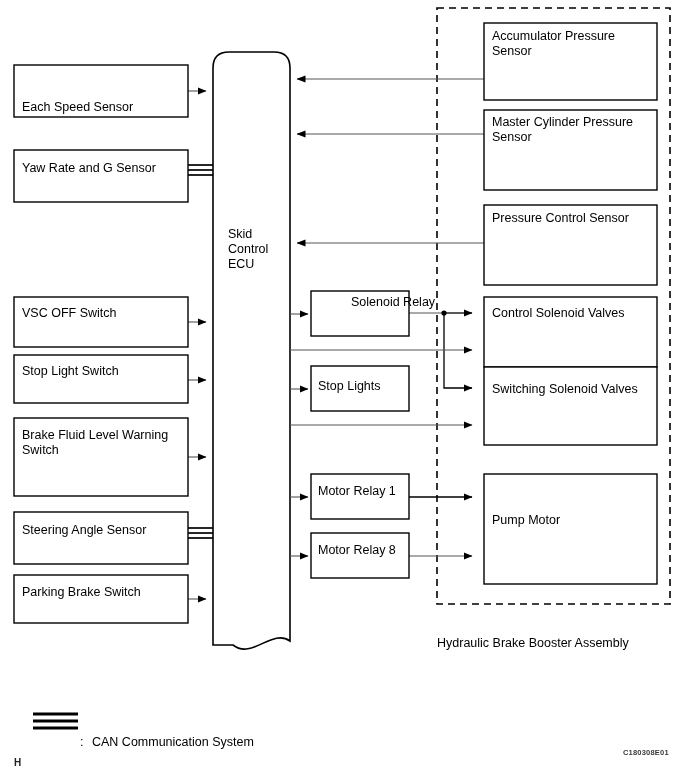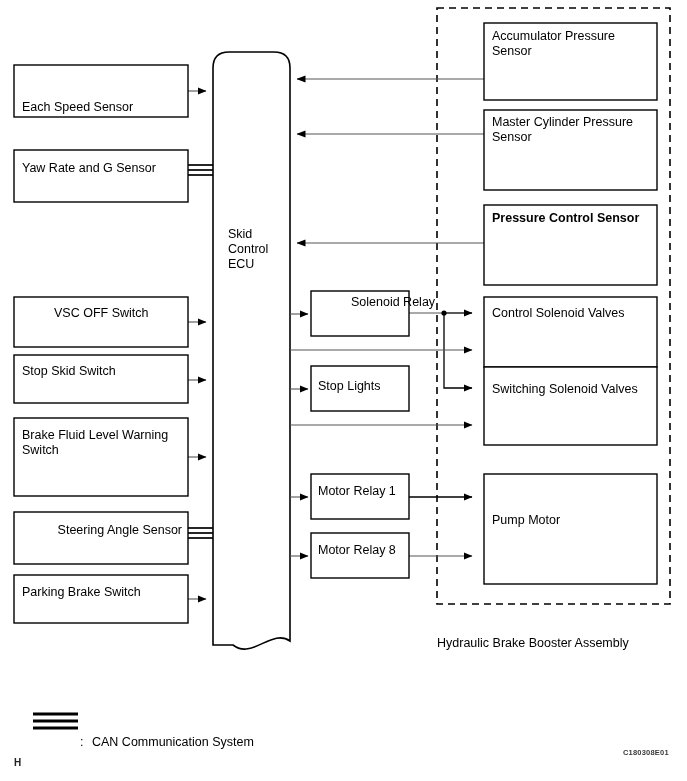--- a/index.html
+++ b/index.html
@@ -153,41 +153,41 @@
 
     <g>
       <line x1="33" y1="714" x2="78" y2="714" stroke="#000000" stroke-width="3"></line>
       <line x1="33" y1="721" x2="78" y2="721" stroke="#000000" stroke-width="3"></line>
       <line x1="33" y1="728" x2="78" y2="728" stroke="#000000" stroke-width="3"></line>
     </g>
   </svg>
 
   <div class="box-label" style="left:22px; top:80px; width:160px;margin-top:20px;">Each Speed Sensor</div>
   <div class="box-label" style="left:22px; top:161px; width:160px;">Yaw Rate and G Sensor</div>
-  <div class="box-label" style="left:22px; top:306px; width:160px;margin-left:32px;">VSC OFF Switch</div>
-  <div class="box-label" style="left:22px; top:364px; width:160px;">Stop Skid Switch</div>
+  <div class="box-label" style="left:22px; top:306px; width:160px;">VSC OFF Switch</div>
+  <div class="box-label" style="left:22px; top:364px; width:160px;">Stop Light Switch</div>
   <div class="box-label" style="left:22px; top:428px; width:160px;">Brake Fluid Level Warning
 Switch</div>
-  <div class="box-label" style="left:22px; top:523px; width:160px;text-align:right;">Steering Angle Sensor</div>
+  <div class="box-label" style="left:22px; top:523px; width:160px;">Steering Angle Sensor</div>
   <div class="box-label" style="left:22px; top:585px; width:160px;">Parking Brake Switch</div>
 
   <div class="box-label" style="left:228px; top:227px; width:62px;">Skid
 Control
 ECU</div>
 
   <div class="box-label" style="left:318px; top:295px; width:94px;margin-left:33px;">Solenoid Relay</div>
   <div class="box-label" style="left:318px; top:379px; width:94px;">Stop Lights</div>
   <div class="box-label" style="left:318px; top:484px; width:94px;">Motor Relay 1</div>
   <div class="box-label" style="left:318px; top:543px; width:94px;">Motor Relay 8</div>
 
   <div class="box-label" style="left:492px; top:29px; width:160px;">Accumulator Pressure
 Sensor</div>
   <div class="box-label" style="left:492px; top:115px; width:162px;">Master Cylinder Pressure
 Sensor</div>
-  <div class="box-label" style="left:492px; top:211px; width:162px;font-weight:bold;">Pressure Control Sensor</div>
+  <div class="box-label" style="left:492px; top:211px; width:162px;">Pressure Control Sensor</div>
   <div class="box-label" style="left:492px; top:306px; width:162px;">Control Solenoid Valves</div>
   <div class="box-label" style="left:492px; top:382px; width:162px;">Switching Solenoid Valves</div>
   <div class="box-label" style="left:492px; top:513px; width:162px;">Pump Motor</div>
 
   <div class="plain-label" style="left:437px; top:614px; width:240px;">Hydraulic Brake Booster Assembly</div>
 
   <div class="plain-label" style="left:80px; top:713px;">:</div>
   <div class="plain-label" style="left:92px; top:713px; width:240px;">CAN Communication System</div>
 
   <div class="marker-label" style="left:14px; top:757px;">H</div>

